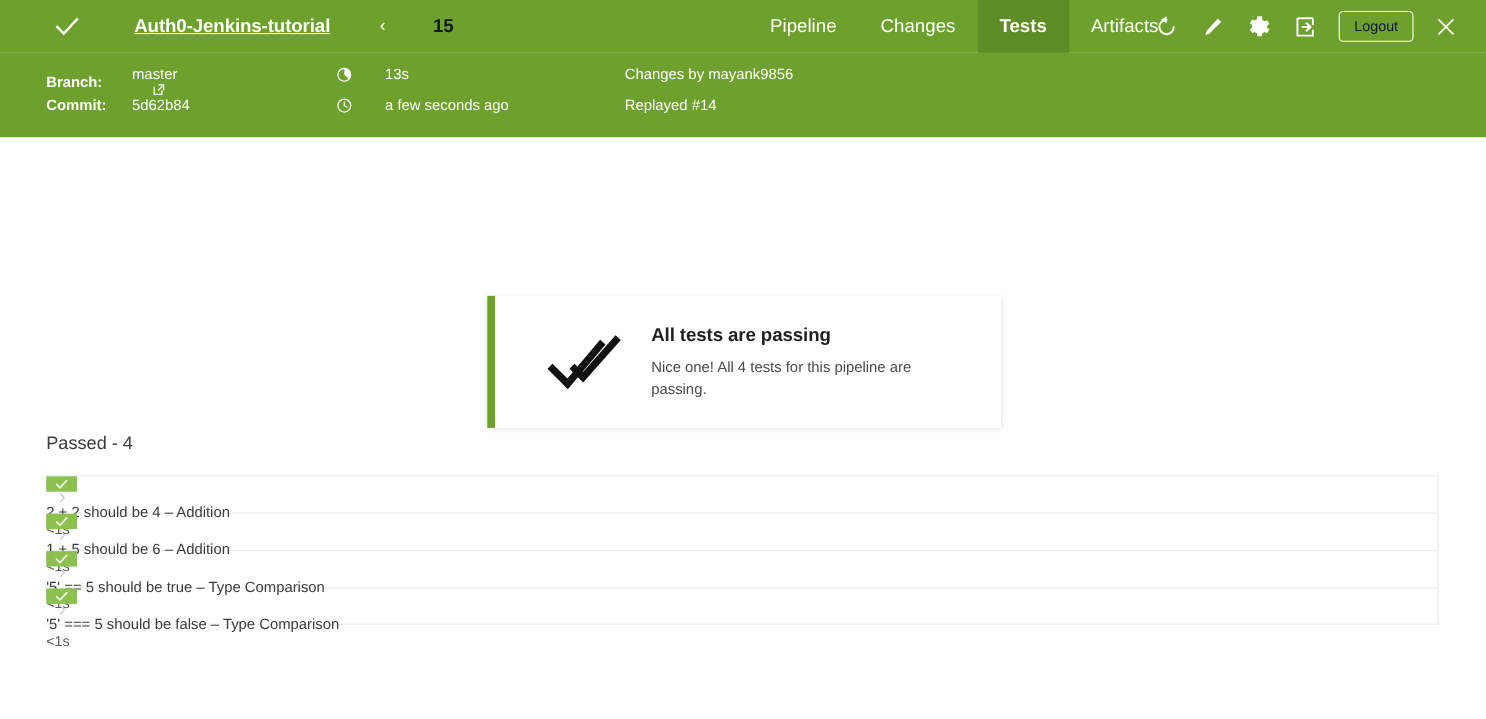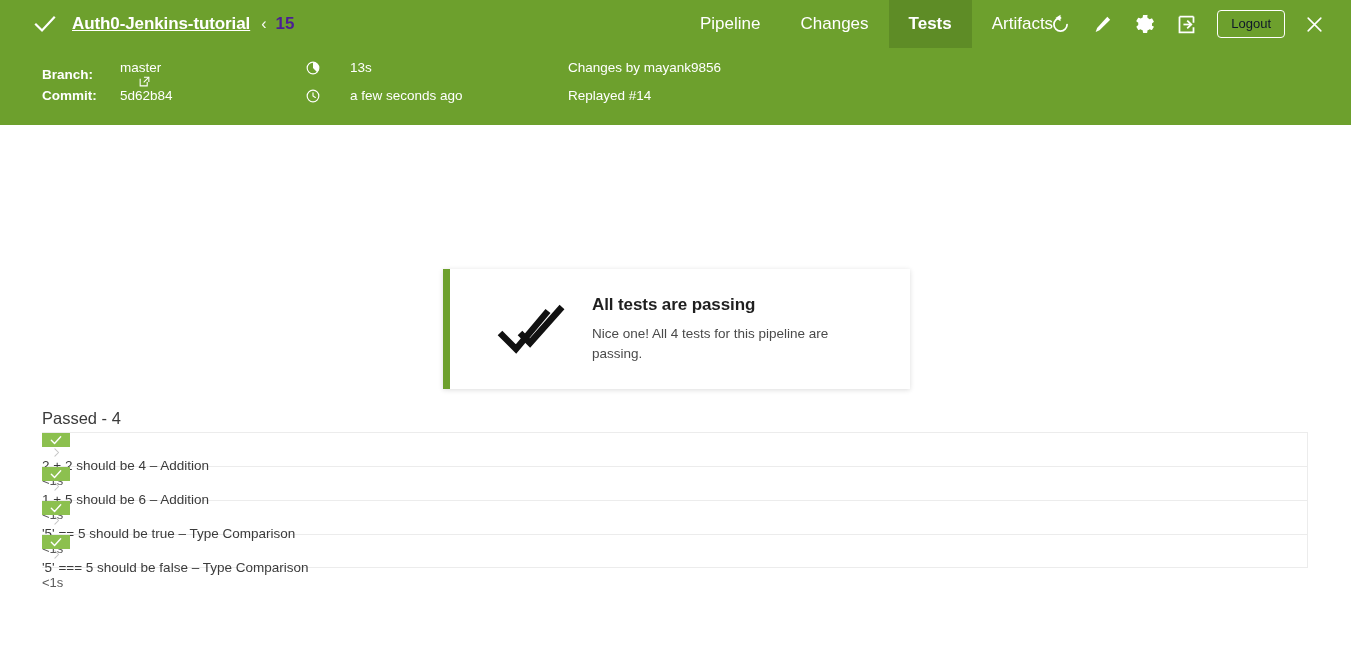--- a/index.html
+++ b/index.html
@@ -19,23 +19,24 @@
   .header {
     background: #6DA02D;
     height: 48px;
     display: flex;
     align-items: center;
     position: relative;
   }
   .hdr-left {
     display: flex;
     align-items: center;
-    padding-left: 32px;
+    padding-left: 48px;
     height: 48px;
     flex: 0 0 auto;
+    gap: 34px;
   }
   .status-check {
     width: 26px;
     height: 26px;
     margin-right: 14px;
     display: block;
   }
   .repo-link {
     color: #ffffff;
     font-size: 17px;
@@ -45,21 +46,21 @@
     cursor: pointer;
   }
   .run-sep {
     color: #ffffff;
     font-size: 16px;
     margin: 0 9px 0 11px;
     font-weight: normal;
     opacity: 0.95;
   }
   .run-num {
-    color: #4c1d95;
+    color: #0f172a;
     font-size: 17px;
     font-weight: bold;
   }
 
   .hdr-nav {
     position: absolute;
     left: 680px;
     top: 0;
     height: 48px;
     display: flex;
@@ -198,21 +199,21 @@
     font-size: 13.5px;
     color: #4a4a4a;
     line-height: 1.42;
     margin: 0;
     max-width: 255px;
   }
 
   .section-title {
     position: absolute;
     left: 42px;
-    top: 284px;
+    top: 269px;
     font-size: 16.5px;
     color: #3b3b3b;
   }
 
   .test-list {
     position: absolute;
     left: 42px;
     top: 307px;
     width: 1266px;
   }

